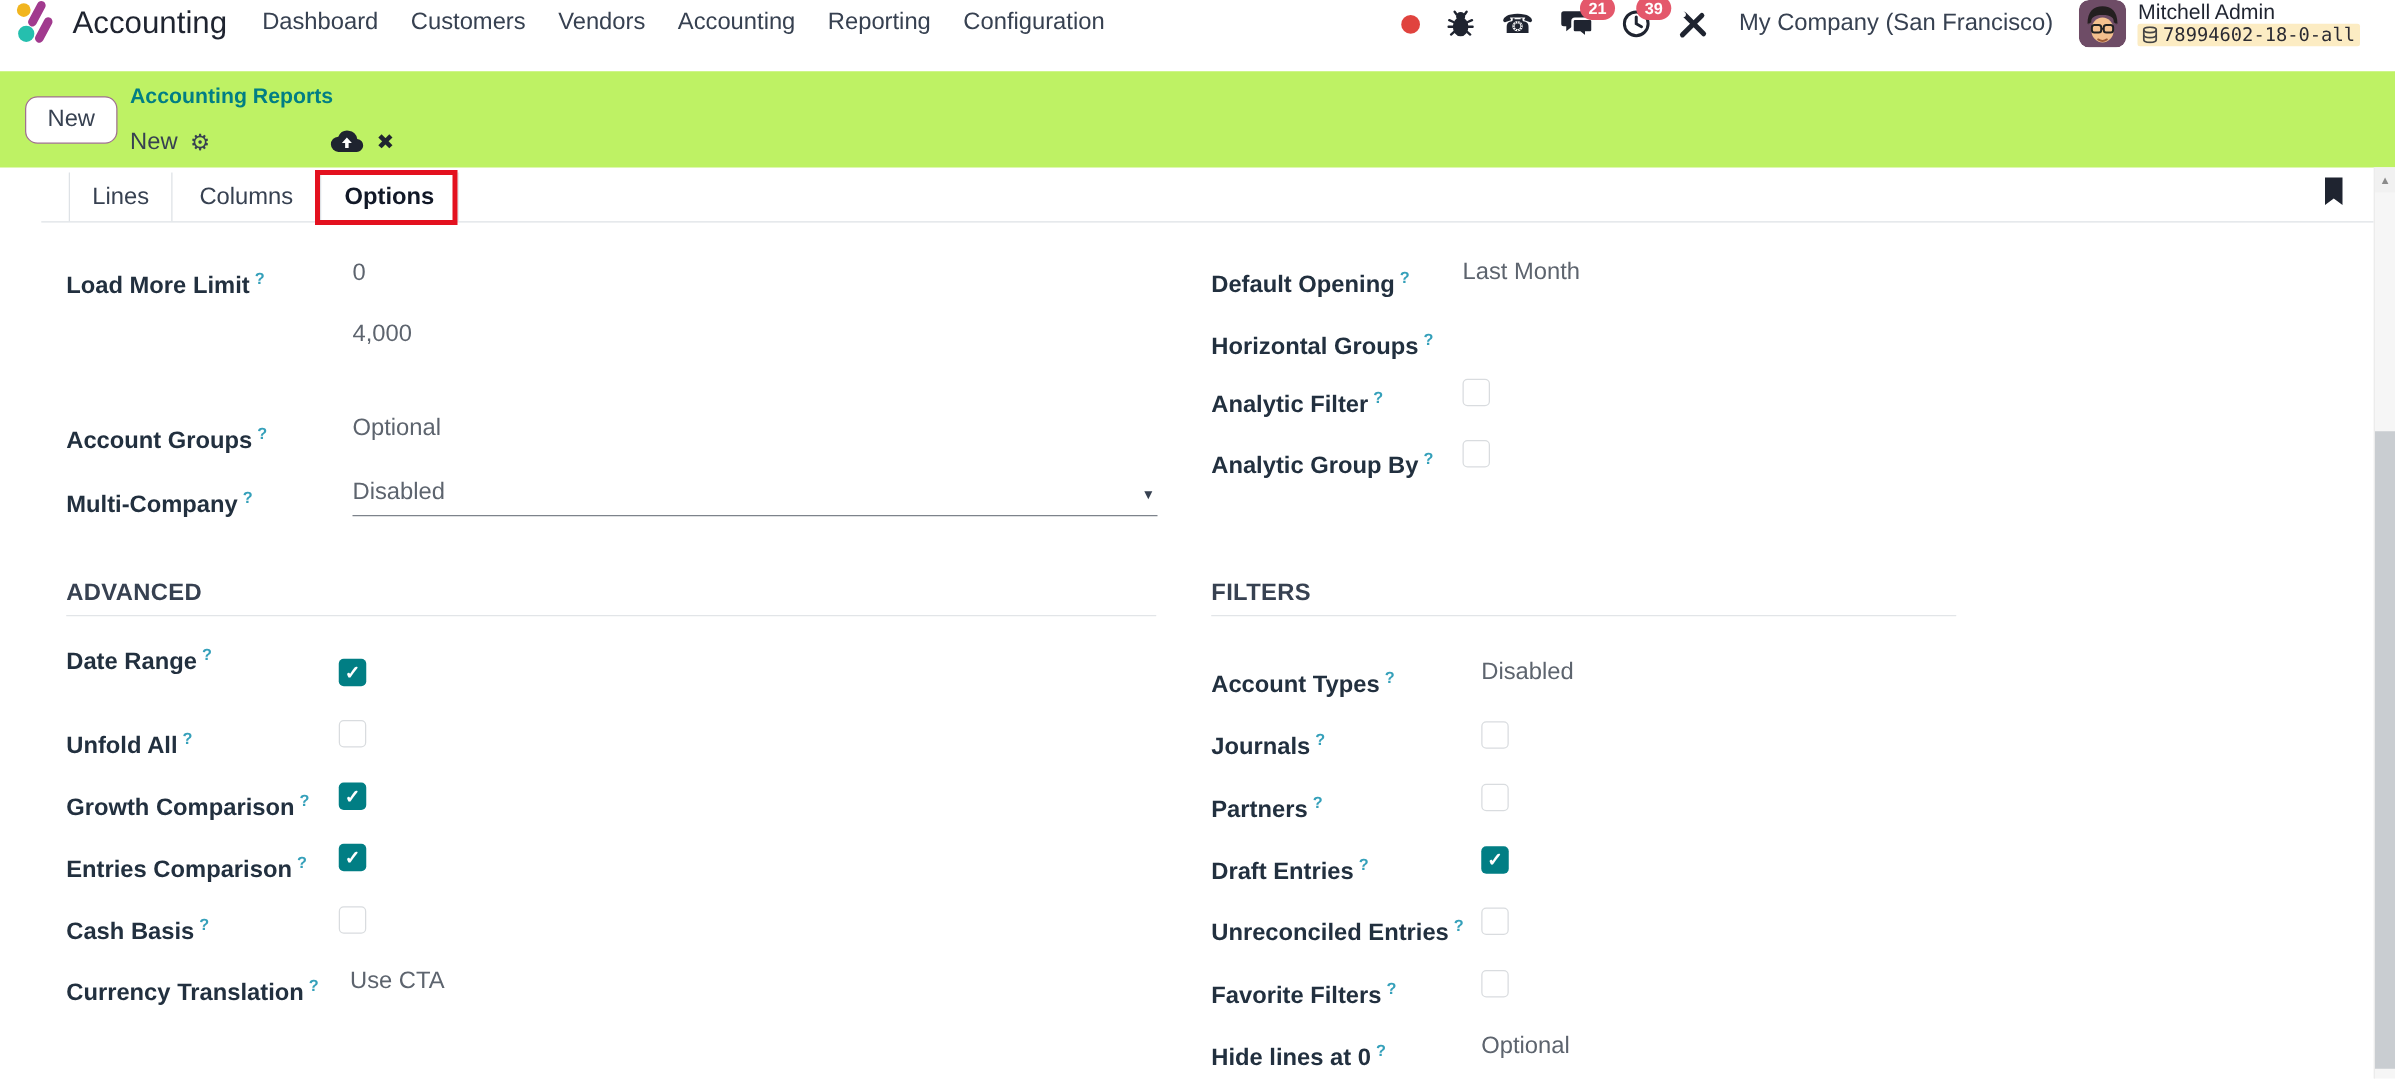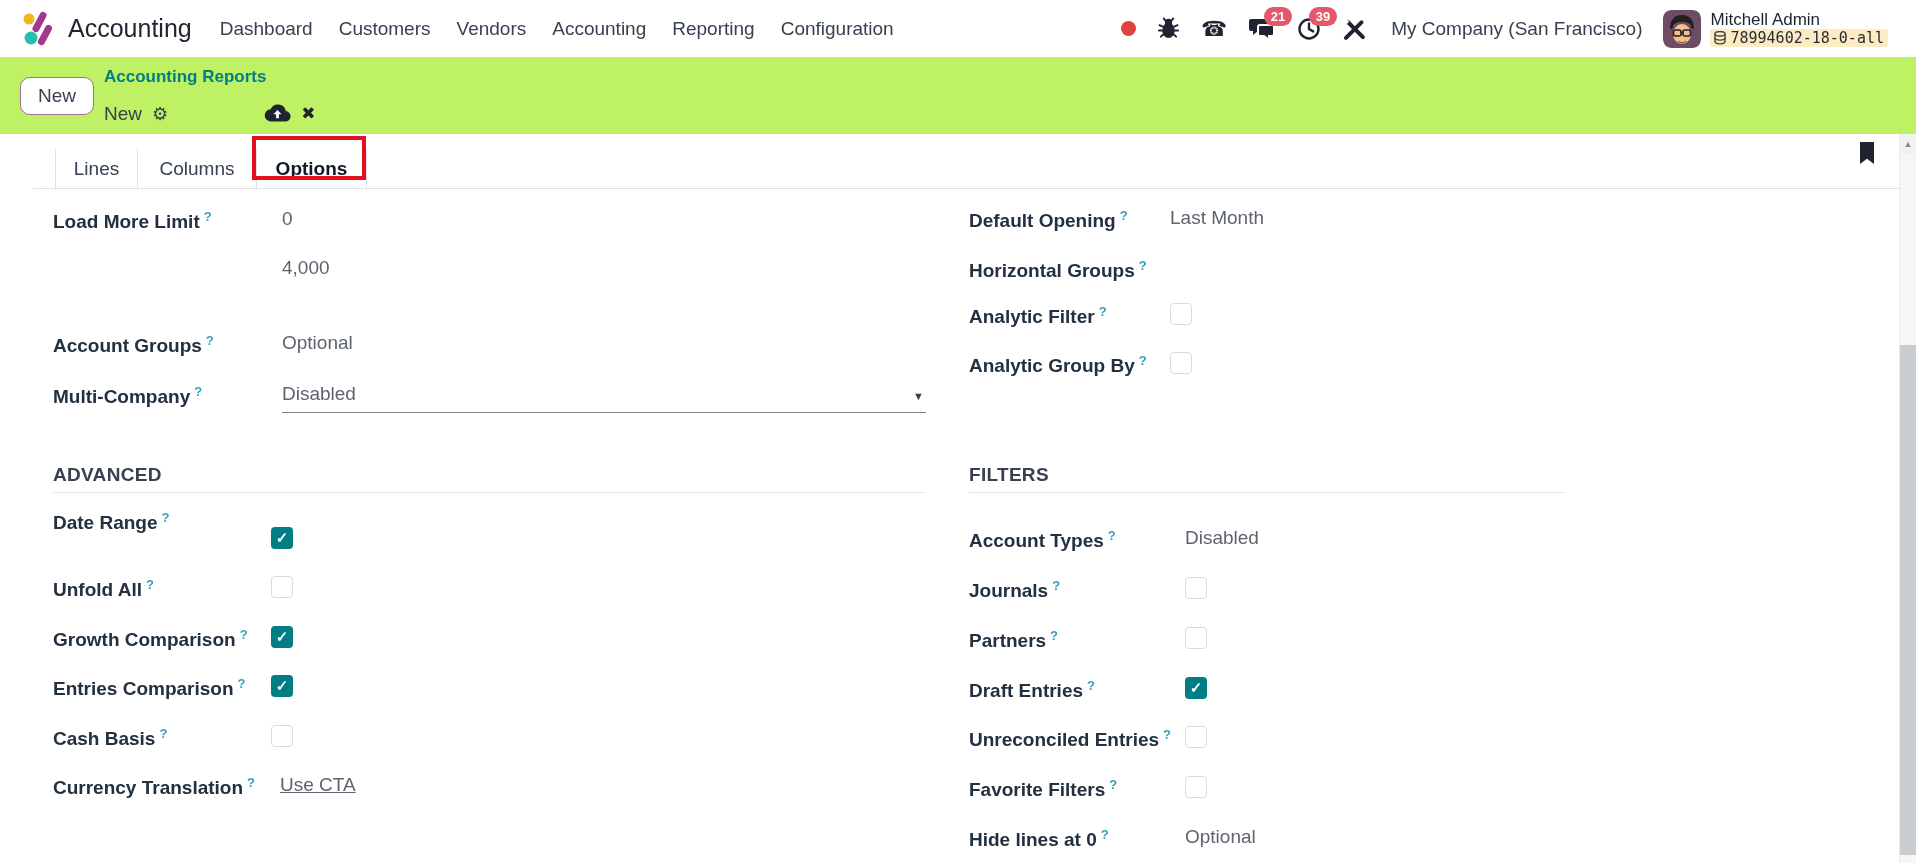--- a/index.html
+++ b/index.html
@@ -3,21 +3,21 @@
 <meta charset="utf-8">
 <style>
   html,body{margin:0;padding:0;}
   body{
     width:1916px;height:863px;position:relative;overflow:hidden;
     background:#fff;font-family:"Liberation Sans",sans-serif;
     -webkit-font-smoothing:antialiased;
   }
   
   .navbar{position:absolute;top:0;left:0;width:1916px;height:57px;background:#fff;
-    display:flex;align-items:center;padding:0 28px 0 20px;box-sizing:border-box;z-index:3;}
+    display:flex;align-items:flex-start;padding:0 28px 0 10px;box-sizing:border-box;z-index:3;}
   .nav-left{display:flex;align-items:center;}
   .app-logo{width:36px;height:36px;display:flex;align-items:center;justify-content:center;cursor:pointer;}
   .app-title{font-size:25px;font-weight:500;color:#1f2430;margin-left:12px;cursor:pointer;}
   .menu{display:flex;gap:26px;margin-left:28px;font-size:19px;color:#374151;}
   .menu-item{cursor:pointer;white-space:nowrap;}
   .nav-right{margin-left:auto;display:flex;align-items:center;gap:21px;color:#1f2430;}
   .tray-icon{position:relative;display:flex;align-items:center;justify-content:center;cursor:pointer;}
   .record-dot{width:15px;height:15px;border-radius:50%;background:var(--record-red);}
   .glyph{font-size:21px;line-height:1;color:#1f2430;}
   .badge{position:absolute;top:-10px;right:-16px;background:var(--badge-red);color:#ffffff;
@@ -35,31 +35,31 @@
   .btn-new{background:#fff;border:1px solid #a0718f;border-radius:10px;color:#374151;
     font-size:19px;font-family:inherit;padding:7px 17px;cursor:pointer;}
   .bccol{display:flex;flex-direction:column;margin-left:10px;gap:16px;}
   .bcparent{color:var(--accent);font-size:17px;font-weight:700;text-decoration:none;cursor:pointer;}
   .bcrow2{display:flex;align-items:center;gap:10px;font-size:19px;color:#374151;}
   .gear{font-size:18px;color:#374151;cursor:pointer;}
   .cloudbtn{margin-left:86px;cursor:pointer;display:flex;}
   .discard{font-size:17px;color:#1f2430;cursor:pointer;}
   .bookmark{position:absolute;left:1857px;top:84px;cursor:pointer;}
   
-  .tabrow{position:absolute;top:149px;left:33px;width:1866px;height:40px;
+  .tabrow{position:absolute;top:138px;left:33px;width:1866px;height:40px;
     border-bottom:1px solid #dee2e6;display:flex;padding-left:22px;box-sizing:border-box;background:#fff;}
   .tab{display:flex;align-items:center;justify-content:center;font-size:19px;color:#374151;
     border-right:1px solid #dee2e6;cursor:pointer;box-sizing:border-box;}
   .tab:first-child{border-left:1px solid #dee2e6;}
   .tab.active{font-weight:700;color:#111827;}
   .redbox{position:absolute;left:252px;top:136px;width:114px;height:44px;
     border:4px solid var(--highlight-red);box-sizing:border-box;z-index:6;pointer-events:none;}
   
   #form-layer{position:absolute;top:0;left:0;width:1916px;height:863px;z-index:2;}
-  .flabel{position:absolute;font-size:19px;font-weight:700;color:#22303f;line-height:20px;}
+  .flabel{position:absolute;font-size:19px;font-weight:700;color:#22303f;line-height:32px;}
   .flabel sup.help{color:#35a0ba;font-size:13px;font-weight:700;margin-left:4px;cursor:pointer;}
   .fval{position:absolute;font-size:19px;color:#5d646e;line-height:24px;cursor:text;}
   .fsel{position:absolute;height:31px;border-bottom:1px solid #7d838b;box-sizing:border-box;cursor:pointer;}
   .fsel .selval{font-size:19px;color:#5d646e;line-height:24px;}
   .fsel .caret{position:absolute;right:2px;top:8px;font-size:11px;color:#374151;}
   .cb{position:absolute;width:22px;height:22px;border-radius:4px;box-sizing:border-box;cursor:pointer;
     display:flex;align-items:center;justify-content:center;}
   .cb.off{background:#fff;border:1px solid #d9dcdf;}
   .cb.on{background:var(--accent);color:#fff;font-size:15px;font-weight:700;}
   .shdr{position:absolute;top:463px;font-size:19px;font-weight:700;color:#374151;letter-spacing:.3px;line-height:24px;}
@@ -211,21 +211,21 @@
     <div class="cb on" style="left: 271px; top: 527px;">✓</div>
     <div class="flabel" style="left: 53px; top: 575px; max-width: 205px;"><span>Unfold All</span><sup class="help">?</sup></div>
     <div class="cb off" style="left: 271px; top: 576px;"></div>
     <div class="flabel" style="left: 53px; top: 625px; max-width: 205px;"><span>Growth Comparison</span><sup class="help">?</sup></div>
     <div class="cb on" style="left: 271px; top: 626px;">✓</div>
     <div class="flabel" style="left: 53px; top: 674px; max-width: 205px;"><span>Entries Comparison</span><sup class="help">?</sup></div>
     <div class="cb on" style="left: 271px; top: 675px;">✓</div>
     <div class="flabel" style="left: 53px; top: 724px; max-width: 205px;"><span>Cash Basis</span><sup class="help">?</sup></div>
     <div class="cb off" style="left: 271px; top: 725px;"></div>
     <div class="flabel" style="left: 53px; top: 773px; max-width: 205px;"><span>Currency Translation</span><sup class="help">?</sup></div>
-    <span class="fval" style="left: 280px; top: 773px; text-decoration: underline;">Use CTA</span>
+    <span class="fval" style="left: 280px; top: 773px;">Use CTA</span>
     <div class="flabel" style="left: 969px; top: 526px; max-width: 215px;"><span>Account Types</span><sup class="help">?</sup></div>
     <span class="fval" style="left: 1185px; top: 526px;">Disabled</span>
     <div class="flabel" style="left: 969px; top: 576px; max-width: 215px;"><span>Journals</span><sup class="help">?</sup></div>
     <div class="cb off" style="left: 1185px; top: 577px;"></div>
     <div class="flabel" style="left: 969px; top: 626px; max-width: 215px;"><span>Partners</span><sup class="help">?</sup></div>
     <div class="cb off" style="left: 1185px; top: 627px;"></div>
     <div class="flabel" style="left: 969px; top: 676px; max-width: 215px;"><span>Draft Entries</span><sup class="help">?</sup></div>
     <div class="cb on" style="left: 1185px; top: 677px;">✓</div>
     <div class="flabel" style="left: 969px; top: 725px; max-width: 215px;"><span>Unreconciled Entries</span><sup class="help">?</sup></div>
     <div class="cb off" style="left: 1185px; top: 726px;"></div>

